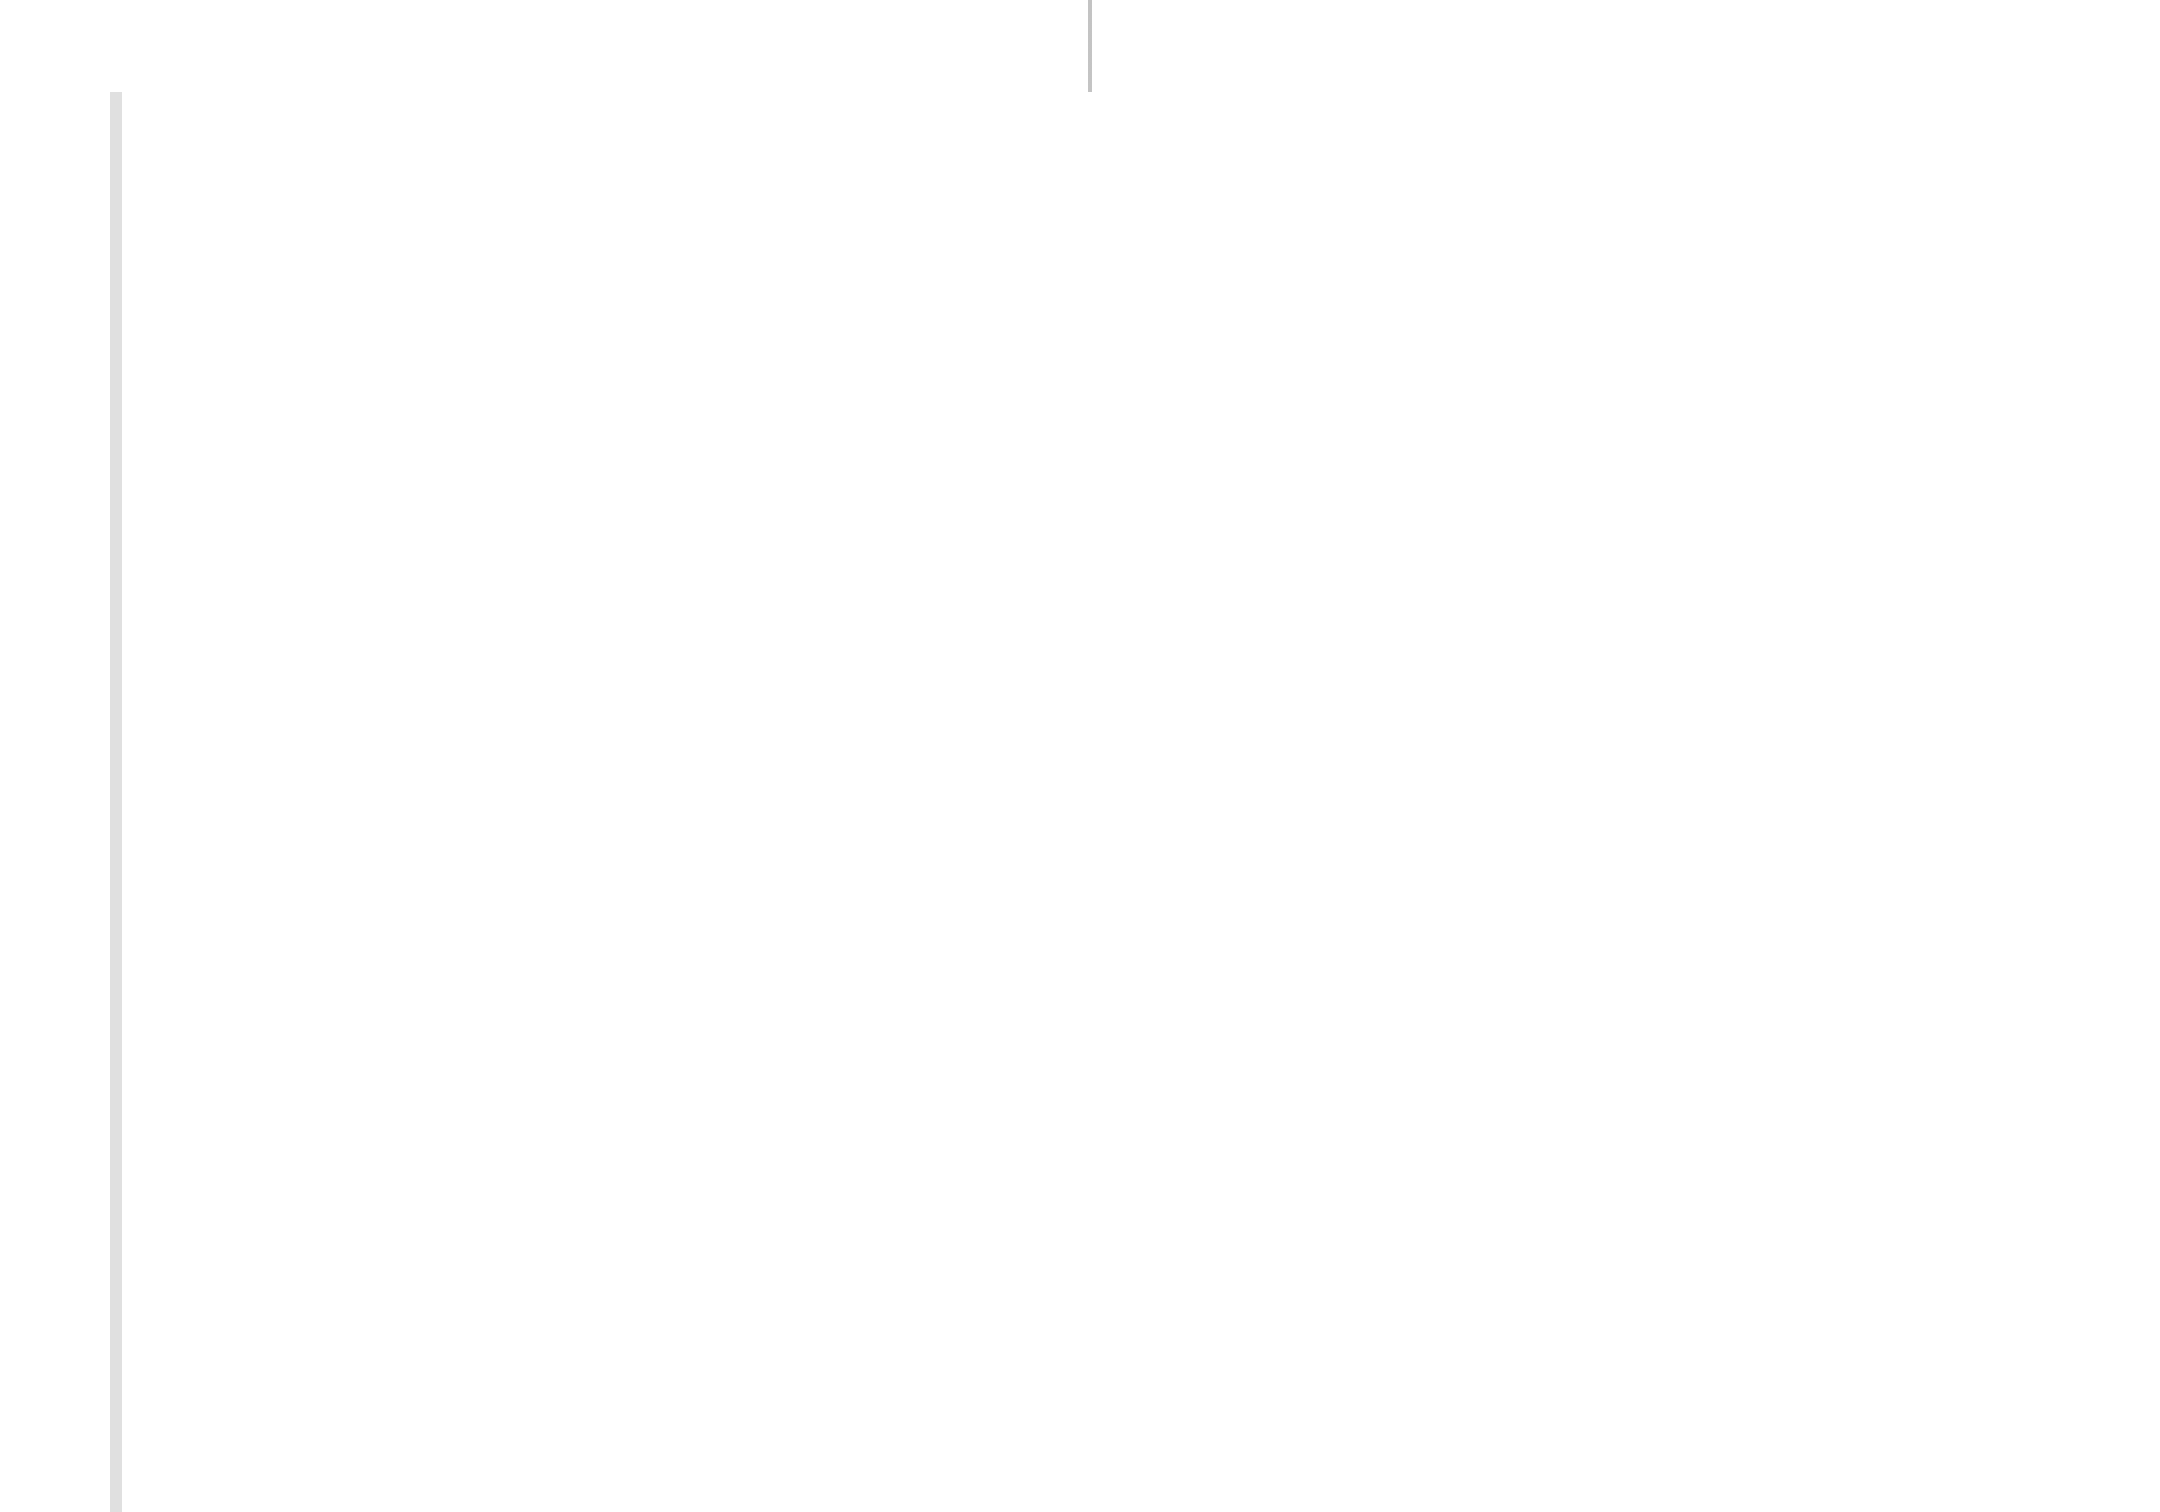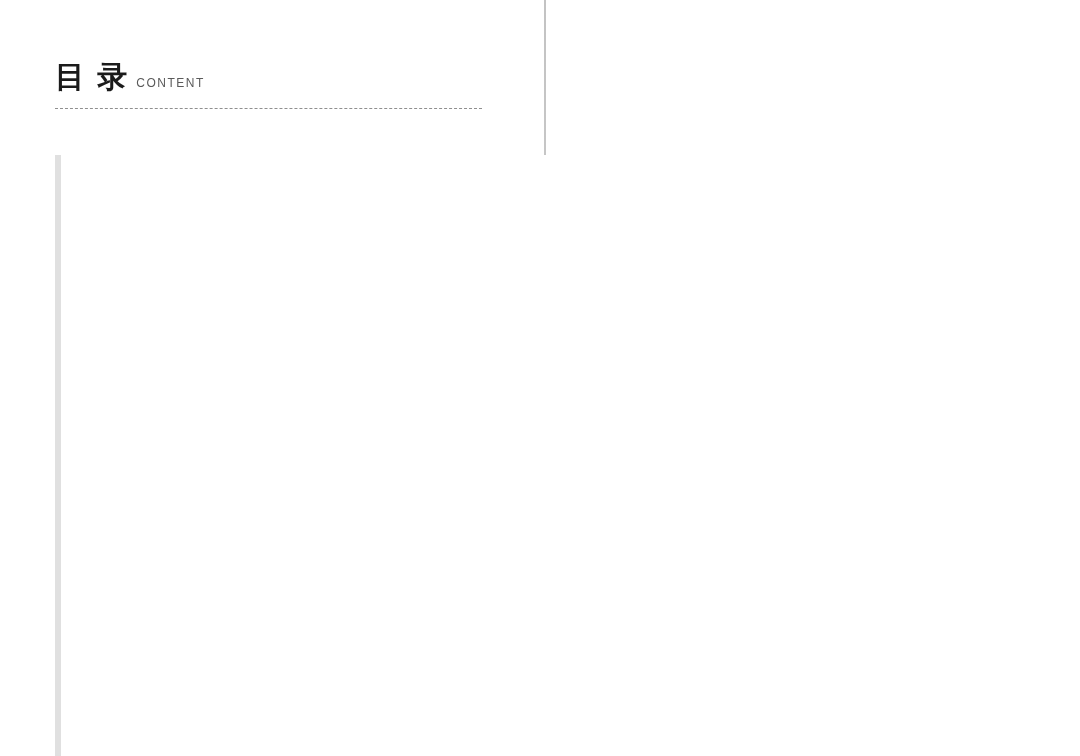--- a/index.html
+++ b/index.html
@@ -76,23 +76,20 @@
   }
 </style>
 </head>
 <body>
 
 <div class="page">
 
   <div class="divider"></div>
 
   <div class="col col-left">
-    <div class="toc-header">
-      <span class="title-cn">目 录</span><span class="title-en">CONTENT</span>
-    </div>
     <div class="rows-left" id="rows-left">
         <div class="row chapter">
           <span class="label">一、绪论：主题写作的正确打开姿势</span>
           <span class="page">001</span>
         </div>
       </div>
   </div>
 
   <div class="col col-right">
     <div id="rows-right">

